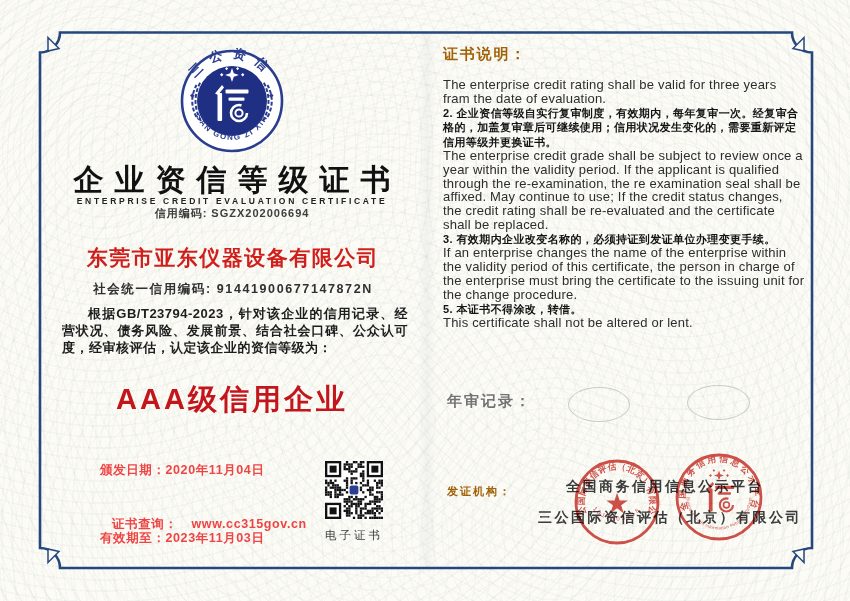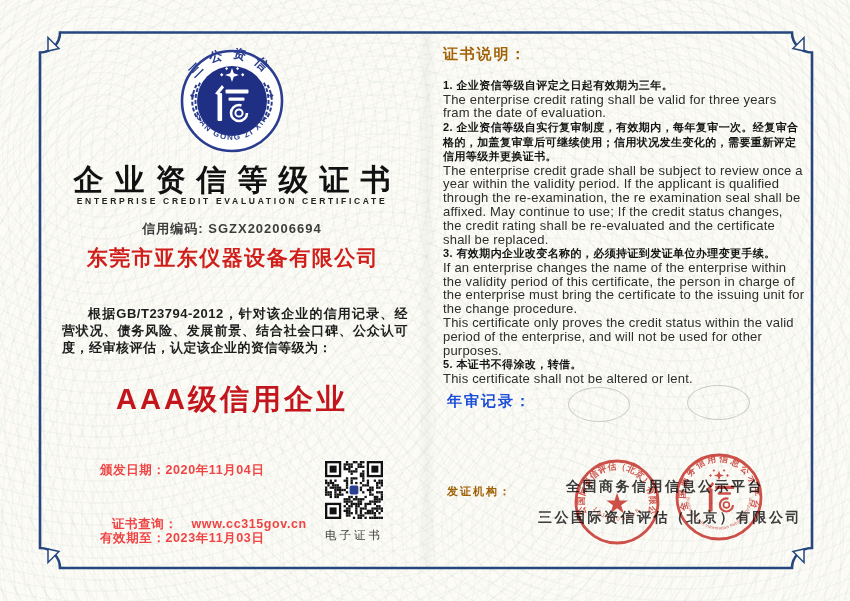--- a/index.html
+++ b/index.html
@@ -28,41 +28,41 @@
     left:57px;top:160px;width:350px;
     font-family:"Liberation Serif","DejaVu Serif",serif;
     font-size:30px;font-weight:bold;color:#111;
     letter-spacing:11px;text-indent:11px;white-space:nowrap;
   }
   .cert-title-en{
     left:57px;top:196px;width:350px;
     font-size:8.5px;font-weight:bold;color:#222;
     letter-spacing:2.7px;white-space:nowrap;
   }
-  .credit-code{left:57px;top:220px;width:350px;font-size:13px;font-weight:bold;color:#3d3d3d;letter-spacing:1px;}
+  .credit-code{left:57px;top:206px;width:350px;font-size:11px;font-weight:bold;color:#3d3d3d;letter-spacing:1px;}
   .company{left:40px;top:244px;width:386px;font-size:21px;font-weight:bold;color:#d01f1b;letter-spacing:1.5px;white-space:nowrap;}
   .unified{left:40px;top:281px;width:386px;font-size:12.5px;font-weight:bold;color:#303030;letter-spacing:1.6px;}
   .statement{
     left:62px;top:306px;width:346px;margin:0;
     font-size:13px;font-weight:bold;color:#1d1d1d;
     line-height:16.8px;text-indent:2em;text-align:justify;letter-spacing:.5px;
   }
   .rating{left:57px;top:380px;width:350px;font-size:29px;font-weight:bold;color:#c3161c;letter-spacing:3px;white-space:nowrap;}
   .dateline{font-size:12.5px;font-weight:bold;color:#ef4444;letter-spacing:.6px;white-space:nowrap;}
   .d1{left:100px;top:462px;} .d2{left:100px;top:490px;margin-top:40px;} .d3{left:100px;top:516px;margin-left:12px;}
   .dateline .gap{display:inline-block;width:14px;}
   .qr{left:325px;top:461px;width:58px;height:58px;background:#fff;}
   .qr-caption{left:316px;top:528px;width:76px;font-size:11.5px;color:#3c3c3c;letter-spacing:3px;white-space:nowrap;}
 
   .notes-heading{left:443px;top:45px;font-size:15px;font-weight:bold;color:#a16207;letter-spacing:1.8px;}
   .terms{left:443px;top:78px;width:362px;}
   .terms p{margin:0;}
   .term-zh{font-size:11px;font-weight:bold;color:#141414;line-height:14.5px;letter-spacing:.4px;}
   .term-en{font-family:Liberation Sans, sans-serif;font-size:13px;color:#2d2d2d;line-height:13.8px;letter-spacing:.2px;}
-  .annual-label{left:447px;top:392px;font-size:15px;font-weight:bold;color:#1d4ed8;letter-spacing:2px;}
+  .annual-label{left:447px;top:392px;font-size:15px;font-weight:bold;color:#737373;letter-spacing:2px;}
   .oval{border:1px solid #c9cdc9;border-radius:50%;}
   .oval1{left:568px;top:387px;width:60px;height:33px;}
   .oval2{left:687px;top:385px;width:61px;height:33px;}
   .issuer-label{left:447px;top:484px;font-size:11px;font-weight:bold;color:#a16207;letter-spacing:2px;}
   .issuer-line{font-size:14px;font-weight:bold;color:#3b3b3b;letter-spacing:2.5px;white-space:nowrap;}
   .il1{left:545px;top:478px;width:240px;}
   .il2{left:538px;top:509px;width:252px;}
   .seal{mix-blend-mode:multiply;opacity:.88;}
   .sealA{left:573px;top:458px;}
   .sealB{left:674px;top:452px;}
@@ -119,22 +119,23 @@
       <circle cx="25.5" cy="28" r="3.6" fill="none" stroke="#ffffff" stroke-width="2"></circle>
     </g>
   </svg>
 
   <div class="abs ctr cert-title-en">ENTERPRISE CREDIT EVALUATION CERTIFICATE</div>
   <div class="abs ctr cert-title">企业资信等级证书</div>
 
   <div class="abs ctr credit-code"><span>信用编码: </span><span>SGZX202006694</span></div>
 
   <div class="abs ctr company">东莞市亚东仪器设备有限公司</div>
-
-  <p class="abs statement">根据GB/T23794-2012，针对该企业的信用记录、经营状况、债务风险、发展前景、结合社会口碑、公众认可度，经审核评估，认定该企业的资信等级为：</p>
+  <div class="abs ctr unified"><span>社会统一信用编码: </span><span>91441900677147872N</span></div>
+
+  <p class="abs statement">根据GB/T23794-2023，针对该企业的信用记录、经营状况、债务风险、发展前景、结合社会口碑、公众认可度，经审核评估，认定该企业的资信等级为：</p>
 
   <div class="abs ctr rating">AAA级信用企业</div>
 
   <div class="abs dateline d1"><span>颁发日期：</span><span>2020年11月04日</span></div>
   <div class="abs dateline d2"><span>有效期至：</span><span>2023年11月03日</span></div>
   <div class="abs dateline d3"><span>证书查询：</span><span class="gap"></span><span>www.cc315gov.cn</span></div>
 
   <svg id="qr" class="abs qr" width="58" height="58" viewBox="0 0 58 58">
       <rect x="20.88" y="0" width="2.32" height="2.32" fill="#111"></rect>
       <rect x="27.839999999999996" y="0" width="2.32" height="2.32" fill="#111"></rect>
@@ -356,27 +357,25 @@
       <rect x="0" y="41.76" width="16.24" height="16.24" fill="#111"></rect>
       <rect x="2.32" y="44.08" width="11.6" height="11.6" fill="#fff"></rect>
       <rect x="4.64" y="46.4" width="6.959999999999999" height="6.959999999999999" fill="#111"></rect>
       <rect x="24.592" y="24.592" width="8.815999999999999" height="8.815999999999999" rx="2" fill="#2b3f90"></rect>
     </svg>
   <div class="abs ctr qr-caption">电子证书</div>
 
   <div class="abs notes-heading">证书说明：</div>
 
   <div class="abs terms">
-    <p class="term-zh">1. 企业资信等级自评定之日起有效期为三年。</p>
     <p class="term-en">The enterprise credit rating shall be valid for three years fram the date of evaluation.</p>
     <p class="term-zh">2. 企业资信等级自实行复审制度，有效期内，每年复审一次。经复审合格的，加盖复审章后可继续使用；信用状况发生变化的，需要重新评定信用等级并更换证书。</p>
     <p class="term-en">The enterprise credit grade shall be subject to review once a year within the validity period. If the applicant is qualified through the re-examination, the re examination seal shall be affixed. May continue to use; If the credit status changes, the credit rating shall be re-evaluated and the certificate shall be replaced.</p>
     <p class="term-zh">3. 有效期内企业改变名称的，必须持证到发证单位办理变更手续。</p>
     <p class="term-en">If an enterprise changes the name of the enterprise within the validity period of this certificate, the person in charge of the enterprise must bring the certificate to the issuing unit for the change procedure.</p>
-    <p class="term-en">This certificate only proves the credit status within the valid period of the enterprise, and will not be used for other purposes.</p>
     <p class="term-zh">5. 本证书不得涂改，转借。</p>
     <p class="term-en">This certificate shall not be altered or lent.</p>
   </div>
 
   <div class="abs annual-label">年审记录：</div>
   <div class="abs oval oval1"></div>
   <div class="abs oval oval2"></div>
 
   <div class="abs issuer-label">发证机构：</div>
   <div class="abs ctr issuer-line il1">全国商务信用信息公示平台</div>

